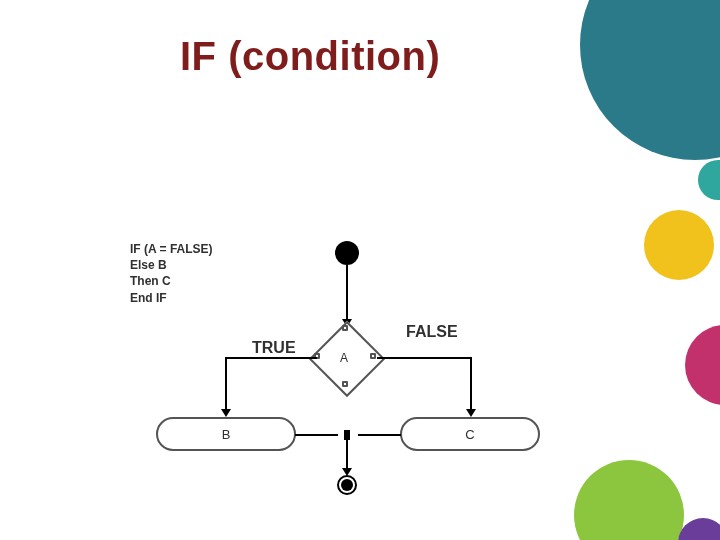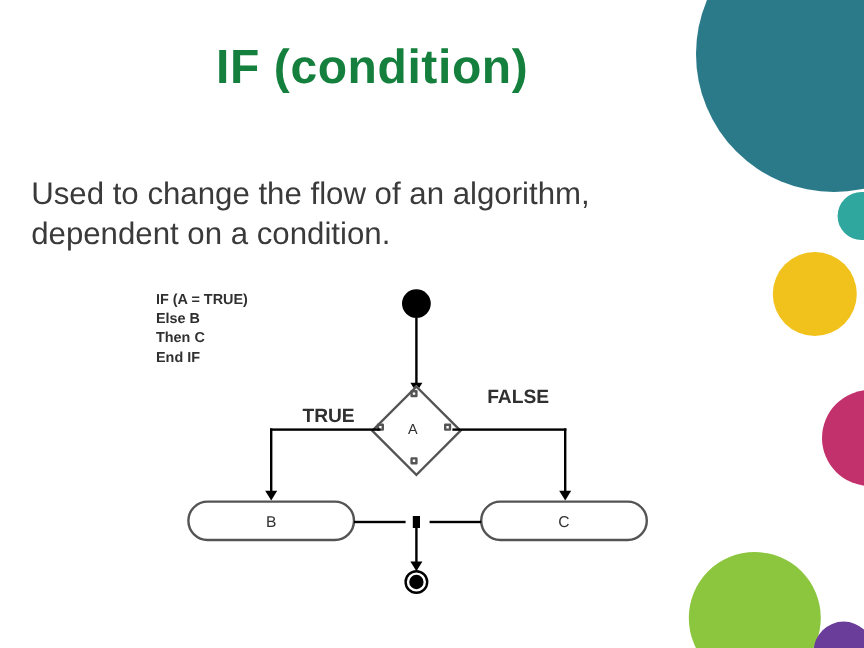--- a/index.html
+++ b/index.html
@@ -1,19 +1,19 @@
 <!DOCTYPE html>
 <html><head>
 <meta charset="utf-8">
 <style>
   * { margin: 0; padding: 0; box-sizing: border-box; }
   html, body { width: 720px; height: 540px; background: #ffffff; font-family: Arial, Helvetica, sans-serif; overflow: hidden; position: relative; }
   .slide { position: relative; width: 720px; height: 540px; }
 
-  .title { position: absolute; top: 34px; left: 180px; font-size: 40px; font-weight: 700; color: #15803d; letter-spacing: 0.5px; }
+  .title { position: absolute; top: 34px; left: 180px; font-size: 40px; font-weight: 700; color: #7f1d1d; letter-spacing: 0.5px; }
 
   .body-text { position: absolute; top: 145px; left: 26px; width: 540px; font-size: 26px; line-height: 1.25; color: #3a3a3a; }
 
   .chart { position: absolute; top: 235px; left: 130px; width: 420px; height: 270px; }
 
   .pseudo { position: absolute; top: 6px; left: 0; font-family: Verdana, sans-serif; font-size: 12px; font-weight: 700; color: #303030; line-height: 1.35; }
 
   .flow { position: absolute; top: 0; left: 0; width: 420px; height: 270px; }
   .start-node { position: absolute; top: 6px; left: 205px; width: 24px; height: 24px; background: #000; border-radius: 50%; }
   .end-node-outer { position: absolute; top: 240px; left: 207px; width: 20px; height: 20px; border: 2px solid #000; border-radius: 50%; display:flex; align-items:center; justify-content:center;}
@@ -42,25 +42,24 @@
 
   <div class="circ" style="width: 230px; height: 230px; top: -70px; right: -90px; background: rgb(43, 122, 138);"></div>
   <div class="circ" style="width: 40px; height: 40px; top: 160px; right: -18px; background: rgb(47, 166, 158);"></div>
   <div class="circ" style="width: 70px; height: 70px; top: 210px; right: 6px; background: rgb(241, 194, 27);"></div>
   <div class="circ" style="width: 80px; height: 80px; top: 325px; right: -45px; background: rgb(194, 49, 107);"></div>
   <div class="circ" style="width: 110px; height: 110px; bottom: -30px; right: 36px; background: rgb(140, 198, 63);"></div>
   <div class="circ" style="width: 50px; height: 50px; bottom: -28px; right: -8px; background: rgb(106, 61, 154);"></div>
 
   <h1 class="title">IF (condition)</h1>
 
-  <p class="body-text">Used to change the flow of an algorithm, dependent on a condition.</p>
 
   <div class="chart">
     <div class="pseudo">
-      <div>IF (A = TRUE)</div>
+      <div>IF (A = FALSE)</div>
       <div>Else B</div>
       <div>Then C</div>
       <div>End IF</div>
     </div>
 
     <div class="flow">
 
       <div class="start-node"></div>
 
       <div class="edge" style="left:216px;top:30px;width:2px;height:56px;"></div>

